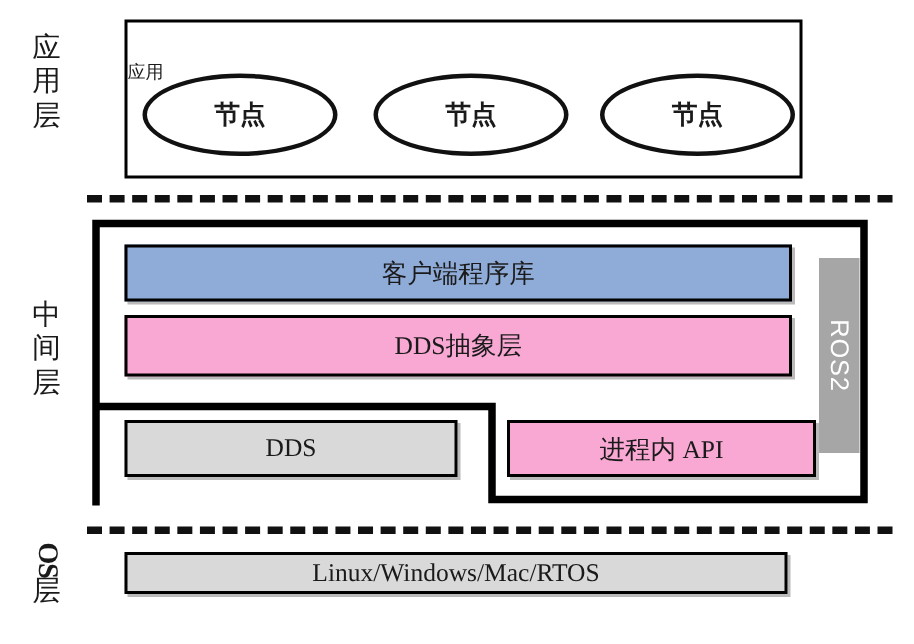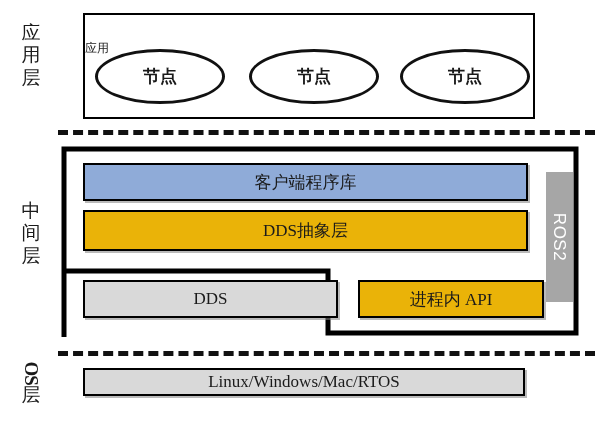--- a/index.html
+++ b/index.html
@@ -35,21 +35,21 @@
   
   .box{
     position:absolute;
     box-sizing:border-box;
     border:2.5px solid #000000;
     display:flex;
     align-items:center;
     justify-content:center;
     color:#1a1a1a;
     font-size:17px;
-    background:#eab308;
+    background:#f9a8d4;
   }
   .box.shadowed{box-shadow:2px 2px 0 rgba(130,130,130,.55);}
   .box.gray{background:#d9d9d9;}
   .box.blue{background:#8fabd8;}
 
   
   #app-layer-box{
     position:absolute;
     left:83px;top:13px;width:452px;height:106px;
     box-sizing:border-box;
@@ -94,22 +94,22 @@
     position:absolute;
     left:58px;top:143px;
     width:524px;height:196px;
     pointer-events:none;
   }
   #mid-outline svg{display:block;}
 
   
   #client-lib-box{left:83px;top:163px;width:445px;height:38px;}
   #dds-abstract-box{left:83px;top:210px;width:445px;height:41px;}
-  #dds-box{left:83px;top:280px;width:255px;height:38px;}
-  #intra-api-box{left:358px;top:280px;width:186px;height:38px;}
+  #dds-box{left:83px;top:280px;width:222px;height:38px;}
+  #intra-api-box{left:338px;top:280px;width:206px;height:38px;}
 
   #ros2-box{
     position:absolute;
     left:546px;top:172px;width:27px;height:130px;
     background:#a6a6a6;
     display:flex;align-items:center;justify-content:center;
   }
   #ros2-label{
     color:#ffffff;
     font-size:17px;

